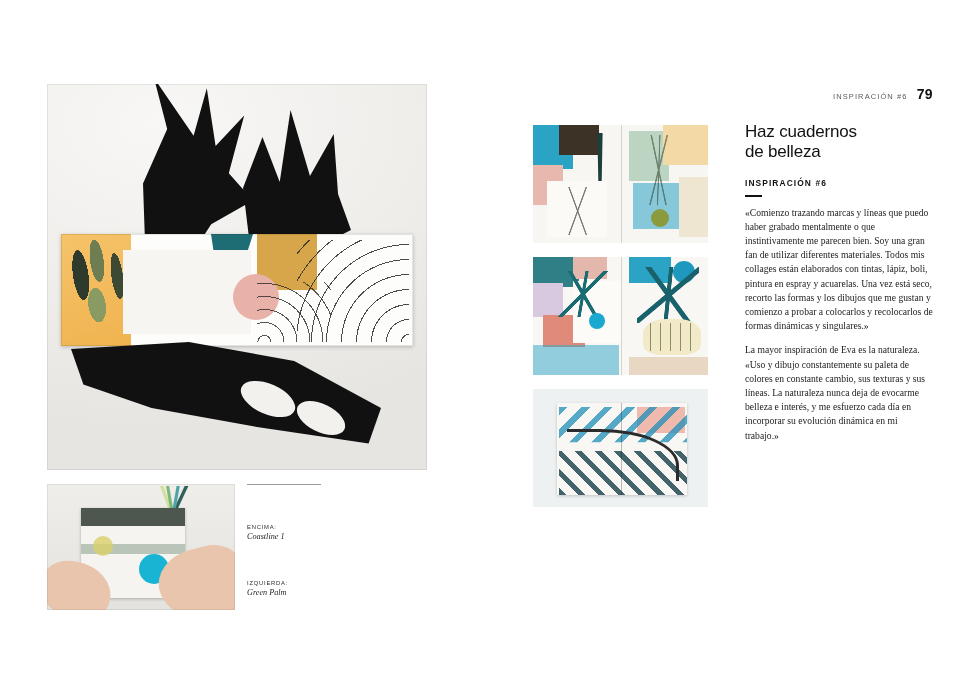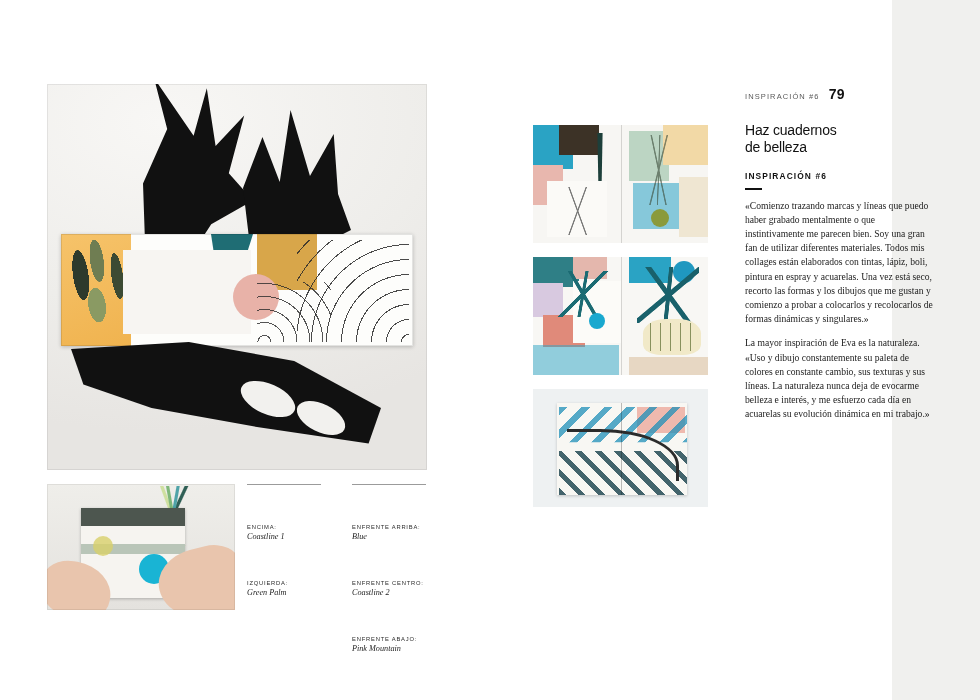--- a/index.html
+++ b/index.html
@@ -5,21 +5,21 @@
   * { box-sizing: border-box; }
   html, body { margin:0; padding:0; }
   body {
     width: 980px; height: 700px;
     background: #f0f0ee;
     font-family: "Liberation Serif", serif;
     overflow: hidden;
   }
   .page {
     position: relative;
-    width: 892px; height: 700px;
+    width: 980px; height: 700px;
     background: #ffffff;
   }
 
   
   .running-head {
     position: absolute;
     top: 86px; right: 47px;
     display: flex; align-items: baseline; gap: 9px;
     font-family: "Liberation Sans", sans-serif;
   }
@@ -269,21 +269,21 @@
     position:absolute; left:34px; top:40px; width:112px; height:52px;
     border-top: 3px solid #2b2b2b; border-right: 3px solid #2b2b2b;
     border-radius: 0 70% 0 0;
   }
   .t3 .fold { position:absolute; left:88px; top:14px; bottom:12px; width:1px; background:rgba(0,0,0,.25); }
 
   
   .textcol { position:absolute; left:745px; top:122px; width:188px; }
   .headline {
     font-family:"Liberation Sans", sans-serif;
-    font-weight:400; font-size:14px; line-height:1.18; color:#111;
+    font-weight:400; font-size:17px; line-height:1.18; color:#111;
     letter-spacing:-.2px; margin:0 0 16px 0;
   }
   .kicker {
     font-family:"Liberation Sans", sans-serif;
     font-weight:700; font-size:8.4px; letter-spacing:1.1px; color:#111;
     margin: 0 0 7px 0;
   }
   .kicker-rule { width:17px; height:1.6px; background:#111; margin-bottom:9px; }
   .body p {
     margin:0 0 10px 0;
@@ -339,35 +339,20 @@
   <div class="captions">
     <div class="cap-col">
       <div class="cap-rule"></div>
       <div class="cap-item">
         <div class="cap-label">ENCIMA:</div>
         <div class="cap-value">Coastline 1</div>
       </div>
       <div class="cap-item">
         <div class="cap-label">IZQUIERDA:</div>
         <div class="cap-value">Green Palm</div>
-      </div>
-    </div>
-    <div class="cap-col">
-      <div class="cap-rule"></div>
-      <div class="cap-item">
-        <div class="cap-label">ENFRENTE ARRIBA:</div>
-        <div class="cap-value">Blue</div>
-      </div>
-      <div class="cap-item">
-        <div class="cap-label">ENFRENTE CENTRO:</div>
-        <div class="cap-value">Coastline 2</div>
-      </div>
-      <div class="cap-item">
-        <div class="cap-label">ENFRENTE ABAJO:</div>
-        <div class="cap-value">Pink Mountain</div>
       </div>
     </div>
   </div>
 
   <div class="thumbs">
 
     <div class="thumb t1">
       <div class="bg"></div>
       <div class="a"></div>
       <div class="b"></div>
@@ -417,17 +402,17 @@
 
   <div class="textcol">
     <h1 class="headline">
       <span>Haz cuadernos</span><br>
       <span>de belleza</span>
     </h1>
     <div class="kicker">INSPIRACIÓN #6</div>
     <div class="kicker-rule"></div>
     <div class="body">
       <p>«Comienzo trazando marcas y líneas que puedo haber grabado mentalmente o que instintivamente me parecen bien. Soy una gran fan de utilizar diferentes materiales. Todos mis collages están elaborados con tintas, lápiz, boli, pintura en espray y acuarelas. Una vez está seco, recorto las formas y los dibujos que me gustan y comienzo a probar a colocarlos y recolocarlos de formas dinámicas y singulares.»</p>
-      <p>La mayor inspiración de Eva es la naturaleza. «Uso y dibujo constantemente su paleta de colores en constante cambio, sus texturas y sus líneas. La naturaleza nunca deja de evocarme belleza e interés, y me esfuerzo cada día en acuarelas su evolución dinámica en mi trabajo.»</p>
+      <p>La mayor inspiración de Eva es la naturaleza. «Uso y dibujo constantemente su paleta de colores en constante cambio, sus texturas y sus líneas. La naturaleza nunca deja de evocarme belleza e interés, y me esfuerzo cada día en incorporar su evolución dinámica en mi trabajo.»</p>
     </div>
   </div>
 
 </div>
 
 </body></html>

